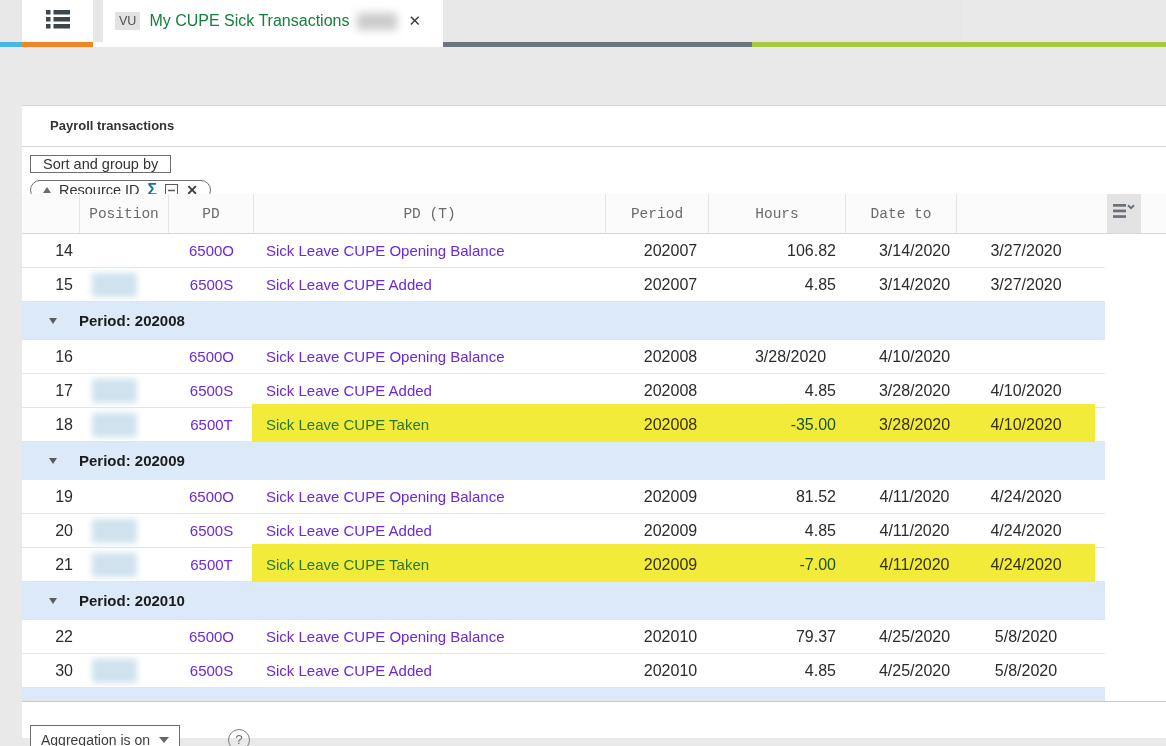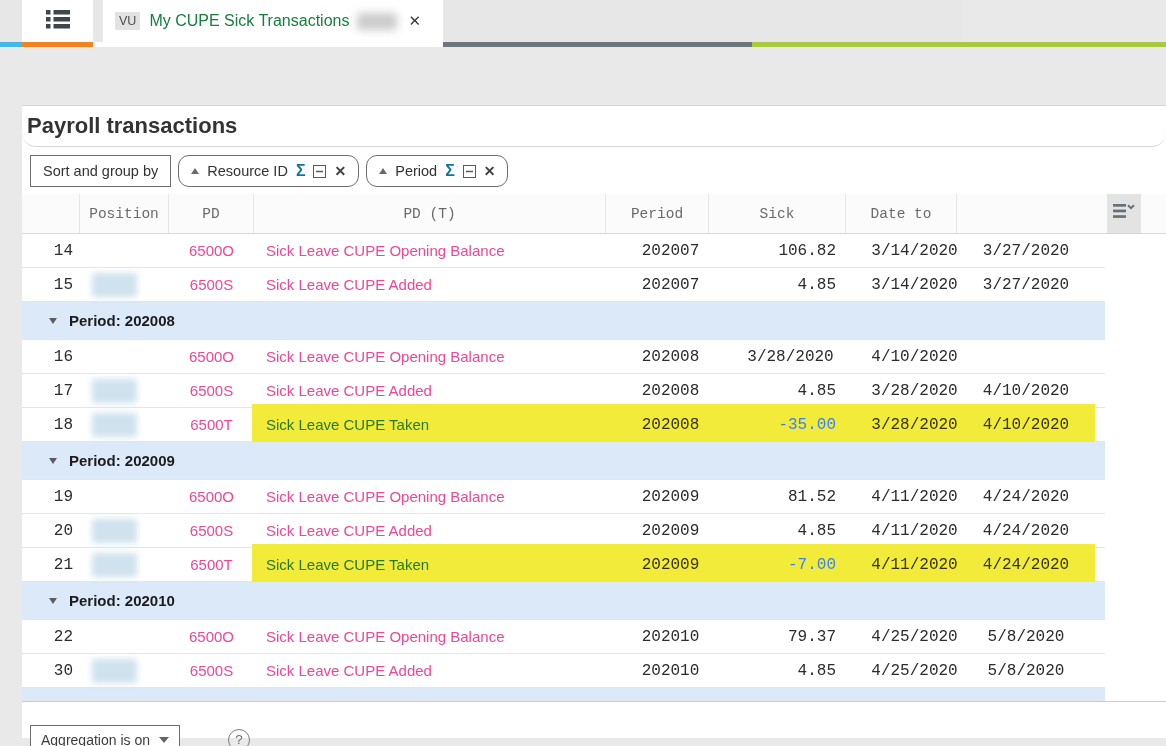--- a/index.html
+++ b/index.html
@@ -21,24 +21,24 @@
   .strip { position:absolute; top:42px; height:5px; }
   #strip-blue   { left:0;    width:22px;  background:#45b7e9; }
   #strip-orange { left:22px; width:71px;  background:#f08423; }
   #strip-white  { left:93px; width:350px; background:#ffffff; }
   #strip-gray   { left:443px;width:309px; background:#6d767e; }
   #strip-green  { left:752px;width:414px; background:#a9c93f; }
 
   
   .panel { position:absolute; top:105px; left:22px; width:1144px; height:633px; background:#fff;
     border-top:1px solid #d6d6d6; box-sizing:border-box; }
-  .panel-title { height:40px; line-height:40px; padding-left:5px; font-size:22px; font-weight:bold;
-    color:#333; border-bottom:1px solid #d6d6d6;border-radius:14px; }
-
-  .toolbar { height:47px; padding:8px 0 0 8px; box-sizing:border-box; display:flex; gap:7px; align-items:flex-start; }
+  .panel-title { height:40px; line-height:40px; padding-left:28px; font-size:13px; font-weight:bold;
+    color:#333; border-bottom:1px solid #d6d6d6; }
+
+  .toolbar { height:47px; padding:8px 0 0 8px; box-sizing:border-box; display:flex; gap:7px; align-items:flex-start;flex-direction:column; }
   .tbtn { height:32px; background:#fff; border:1px solid #6e6e6e; display:inline-flex; align-items:center;
     padding:0 12px; font-size:14.5px; color:#333; box-sizing:border-box; cursor:pointer; white-space:nowrap; }
   .chip { gap:8px;border-radius:11px; }
   .tri-up { width:0; height:0; border-left:4.5px solid transparent; border-right:4.5px solid transparent;
     border-bottom:6px solid #6b6b6b; }
   .sigma { color:#0d7795; font-size:16px; font-weight:bold; cursor:pointer; }
   .chip-x { color:#3f3f3f; font-size:14px; font-weight:bold; cursor:pointer; }
   .collapse-icn { cursor:pointer; display:flex; }
 
   
@@ -48,42 +48,42 @@
   .th { display:flex; align-items:center; justify-content:center; font-size:14.5px; color:#6a6a6a;
     border-right:1px solid #e6e6e6; box-sizing:border-box; cursor:pointer; }
   .th.filler { border-right:none; }
   .menu-box { position:absolute; left:1085px; top:0; width:34px; height:39px; background:#e3e3e3;
     display:flex; align-items:center; justify-content:center; cursor:pointer; }
 
   .row { position:relative; height:34px; border-bottom:1px solid #e5e5e5; width:1083px;
     box-sizing:border-box; background:#fff; }
   .cell { display:flex; align-items:center; font-size:15px; color:#2c2c2c; position:relative; z-index:1;
     box-sizing:border-box; white-space:nowrap; }
-  .c-num,.c-period,.c-hours,.c-from,.c-to { font-family:Liberation Mono, monospace; font-size:16px;margin-left:26px; }
+  .c-num,.c-period,.c-hours,.c-from,.c-to { font-family:Liberation Sans, sans-serif; font-size:16px;margin-left:26px; }
   .c-num  { justify-content:flex-end; padding-right:7px; }
   .c-pd, .c-period, .c-from, .c-to { justify-content:center; }
   .c-hours { justify-content:flex-end; padding-right:10px; }
   .c-pdt { padding-left:12px; }
-  .link { color:#ec4899; text-decoration:none; cursor:pointer; }
+  .link { color:#6d28d9; text-decoration:none; cursor:pointer; }
   .blob { width:45px; height:24px; margin-left:12px; background:#cfe2ee; filter:blur(3px); border-radius:2px; }
 
   .group { position:relative; height:38px; background:#dce9f9; width:1083px; display:flex; align-items:center;
     border-bottom:1px solid #e5e5e5; box-sizing:border-box; overflow:hidden; }
   .tri-down { margin-left:27px; width:0; height:0; border-left:4.5px solid transparent;
     border-right:4.5px solid transparent; border-top:6px solid #5c5c5c; cursor:pointer; }
-  .glabel { margin-left:12px; font-weight:bold; font-size:15px; color:#1c1c1c; }
+  .glabel { margin-left:22px; font-weight:bold; font-size:15px; color:#1c1c1c; }
   .group.partial { height:13px; }
 
   .hl-bar { display:none; }
   .row.hl .hl-bar { display:block; position:absolute; left:230px; width:843px; top:-4px; height:38px;
     background:#f3eb3a; z-index:0; }
   .row.hl .c-pdt .link { color:#27782f; }
   .row.hl .c-period, .row.hl .c-from, .row.hl .c-to { color:#33310e; }
   .c-hours.neg { color:#d43a23; }
-  .row.hl .c-hours.neg { color:#3b82f6; }
+  .row.hl .c-hours.neg { color:#14532d; }
 
   .table-end { width:1144px; height:1px; background:#cbcbcb; }
 
   
   .pfooter { padding:7px 0 0 8px; display:flex; align-items:center;margin-top:16px; }
   .agg-btn { height:29px; border:1px solid #6e6e6e; display:inline-flex; align-items:center; gap:9px;
     padding:0 10px; font-size:14px; color:#3d3d3d; background:#fff; box-sizing:border-box; cursor:pointer; }
   .agg-tri { width:0; height:0; border-left:5px solid transparent; border-right:5px solid transparent;
     border-top:6px solid #666; }
   .help { display:inline-flex; align-items:center; justify-content:center; width:20px; height:20px;
@@ -153,21 +153,21 @@
       <span class="chip-x">✕</span>
     </div>
   </div>
 
   <div class="thead grid-cols">
     <div class="th"></div>
     <div class="th">Position</div>
     <div class="th">PD</div>
     <div class="th">PD (T)</div>
     <div class="th">Period</div>
-    <div class="th">Sick</div>
+    <div class="th">Hours</div>
     <div class="th">Date to</div>
     <div class="th filler"></div>
     <div class="menu-box">
       <span>
         <svg width="23" height="16" viewBox="0 0 23 16">
             <g fill="#697077">
           <rect x="0" y="1" width="13" height="2.7"></rect>
               <rect x="0" y="6.6" width="13" height="2.7"></rect>
               <rect x="0" y="12.2" width="13" height="2.7"></rect>
         </g>

